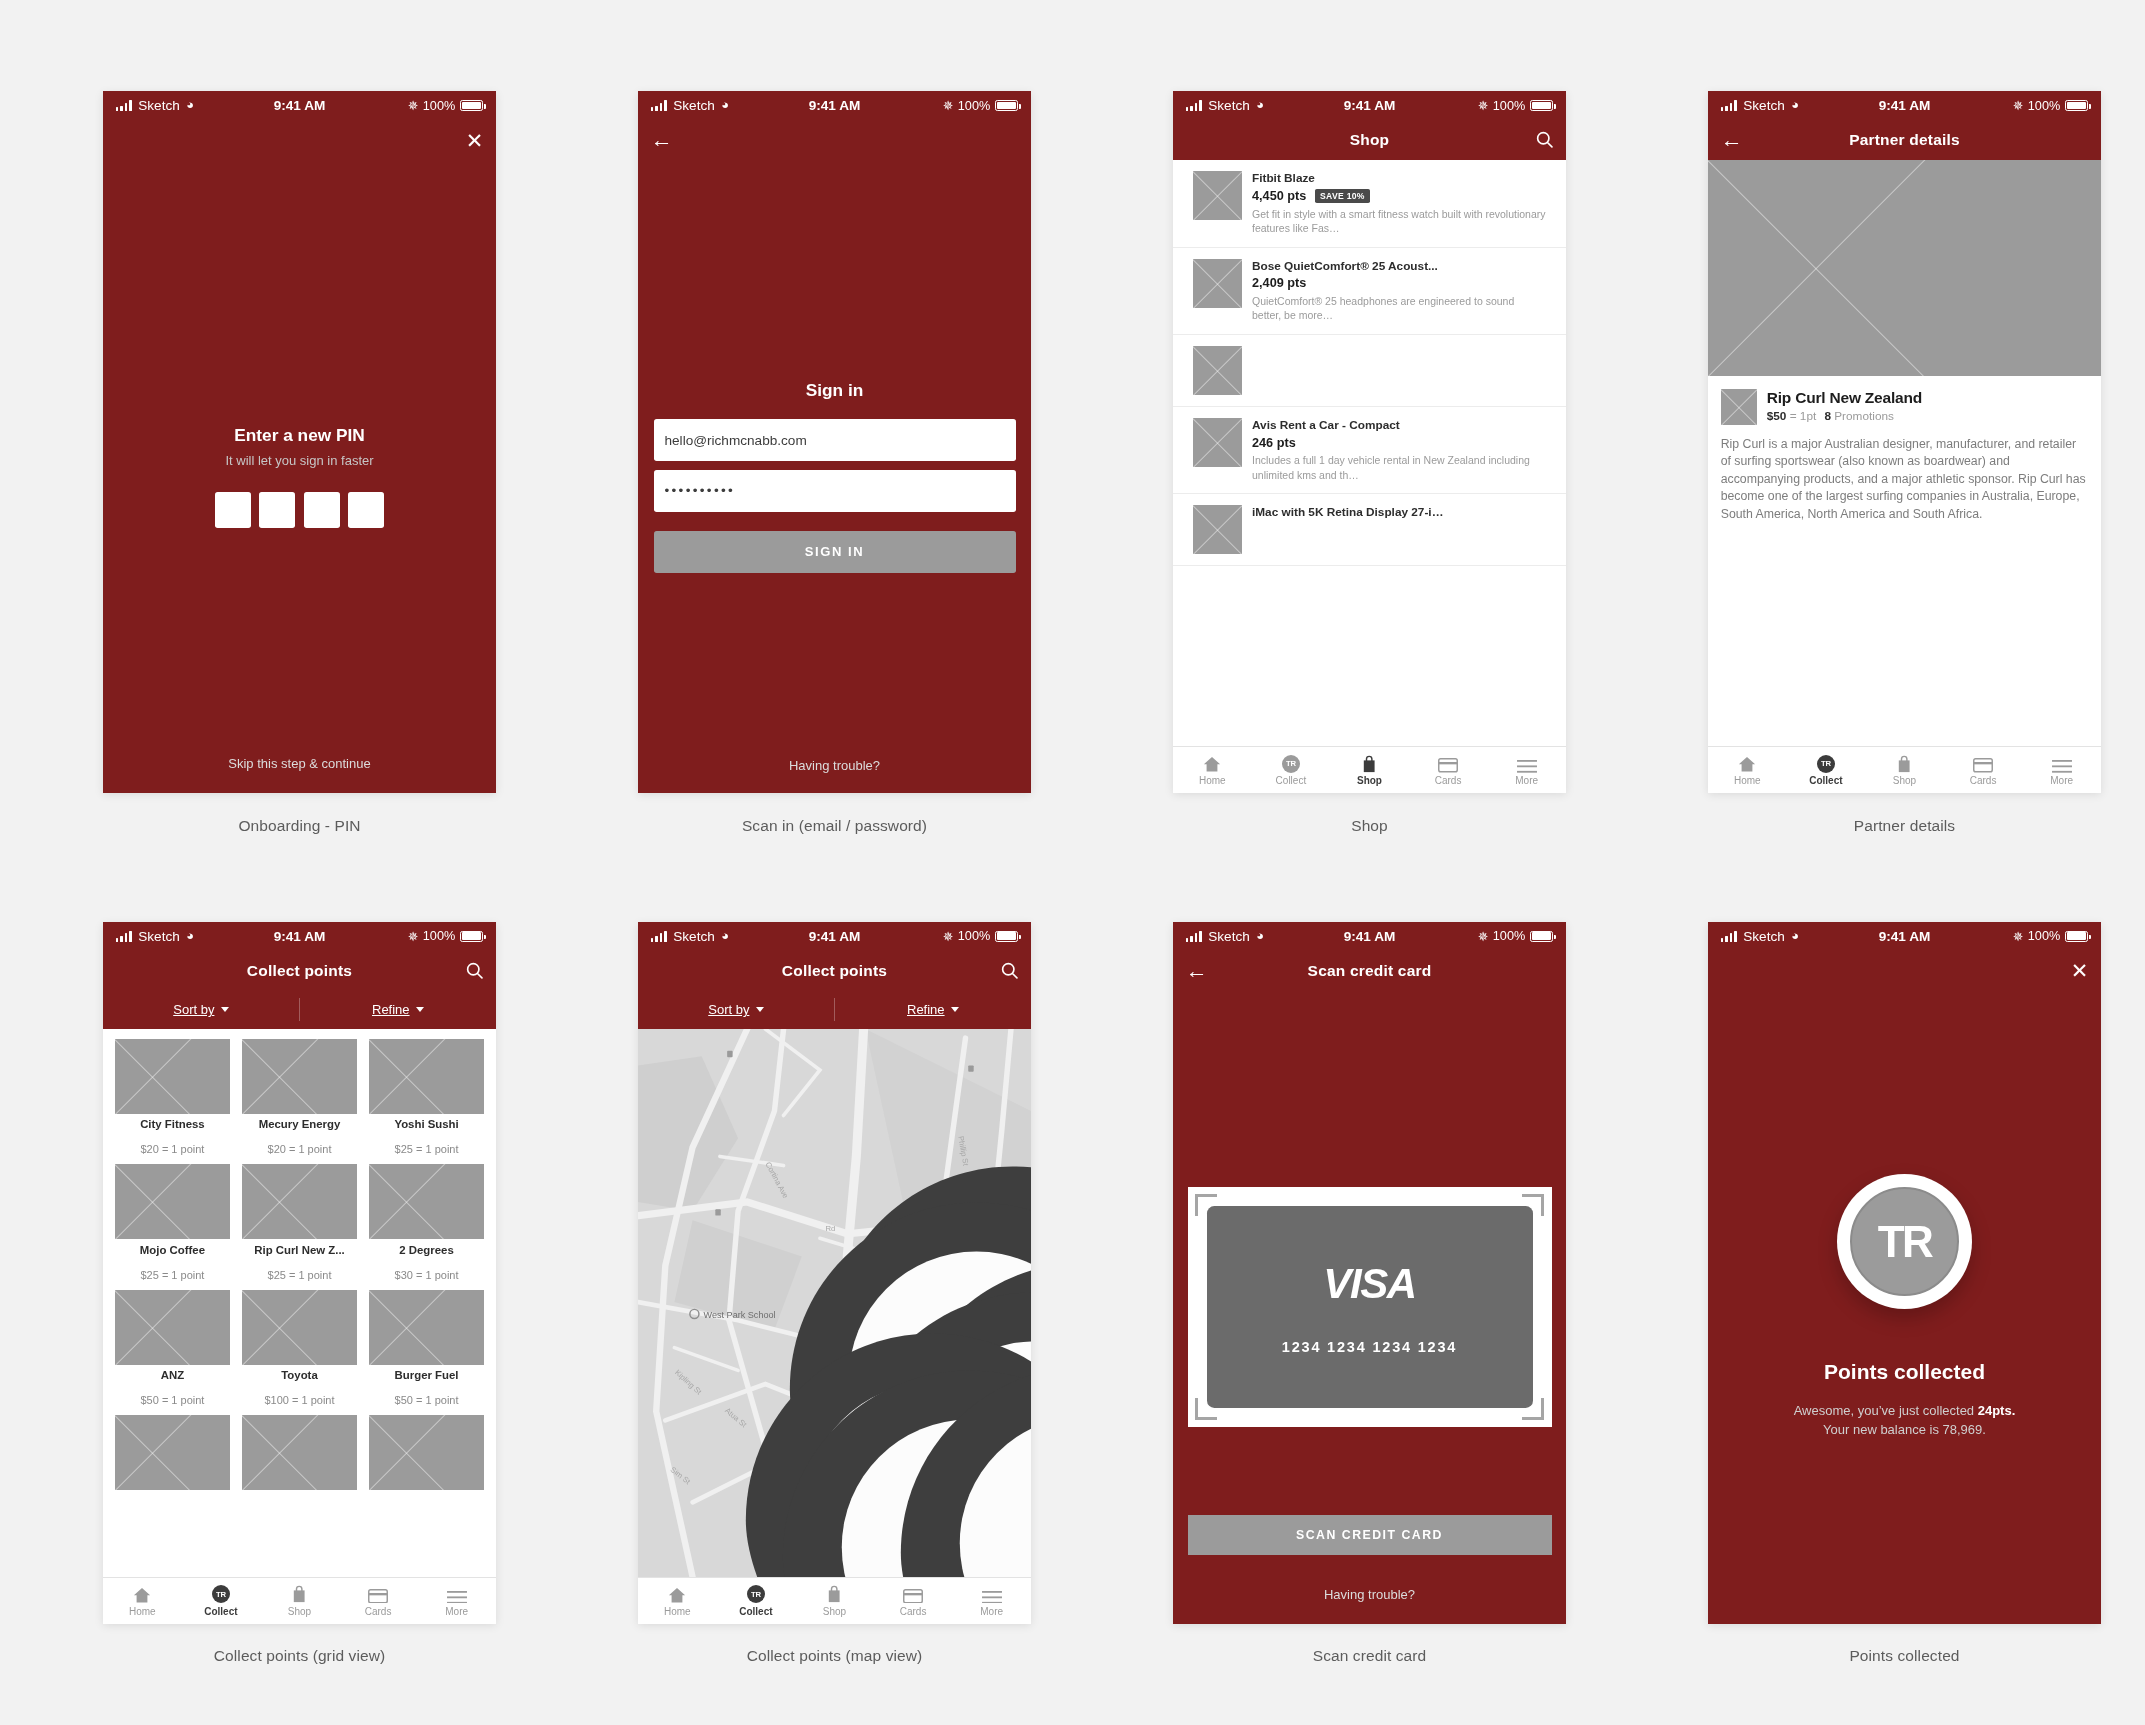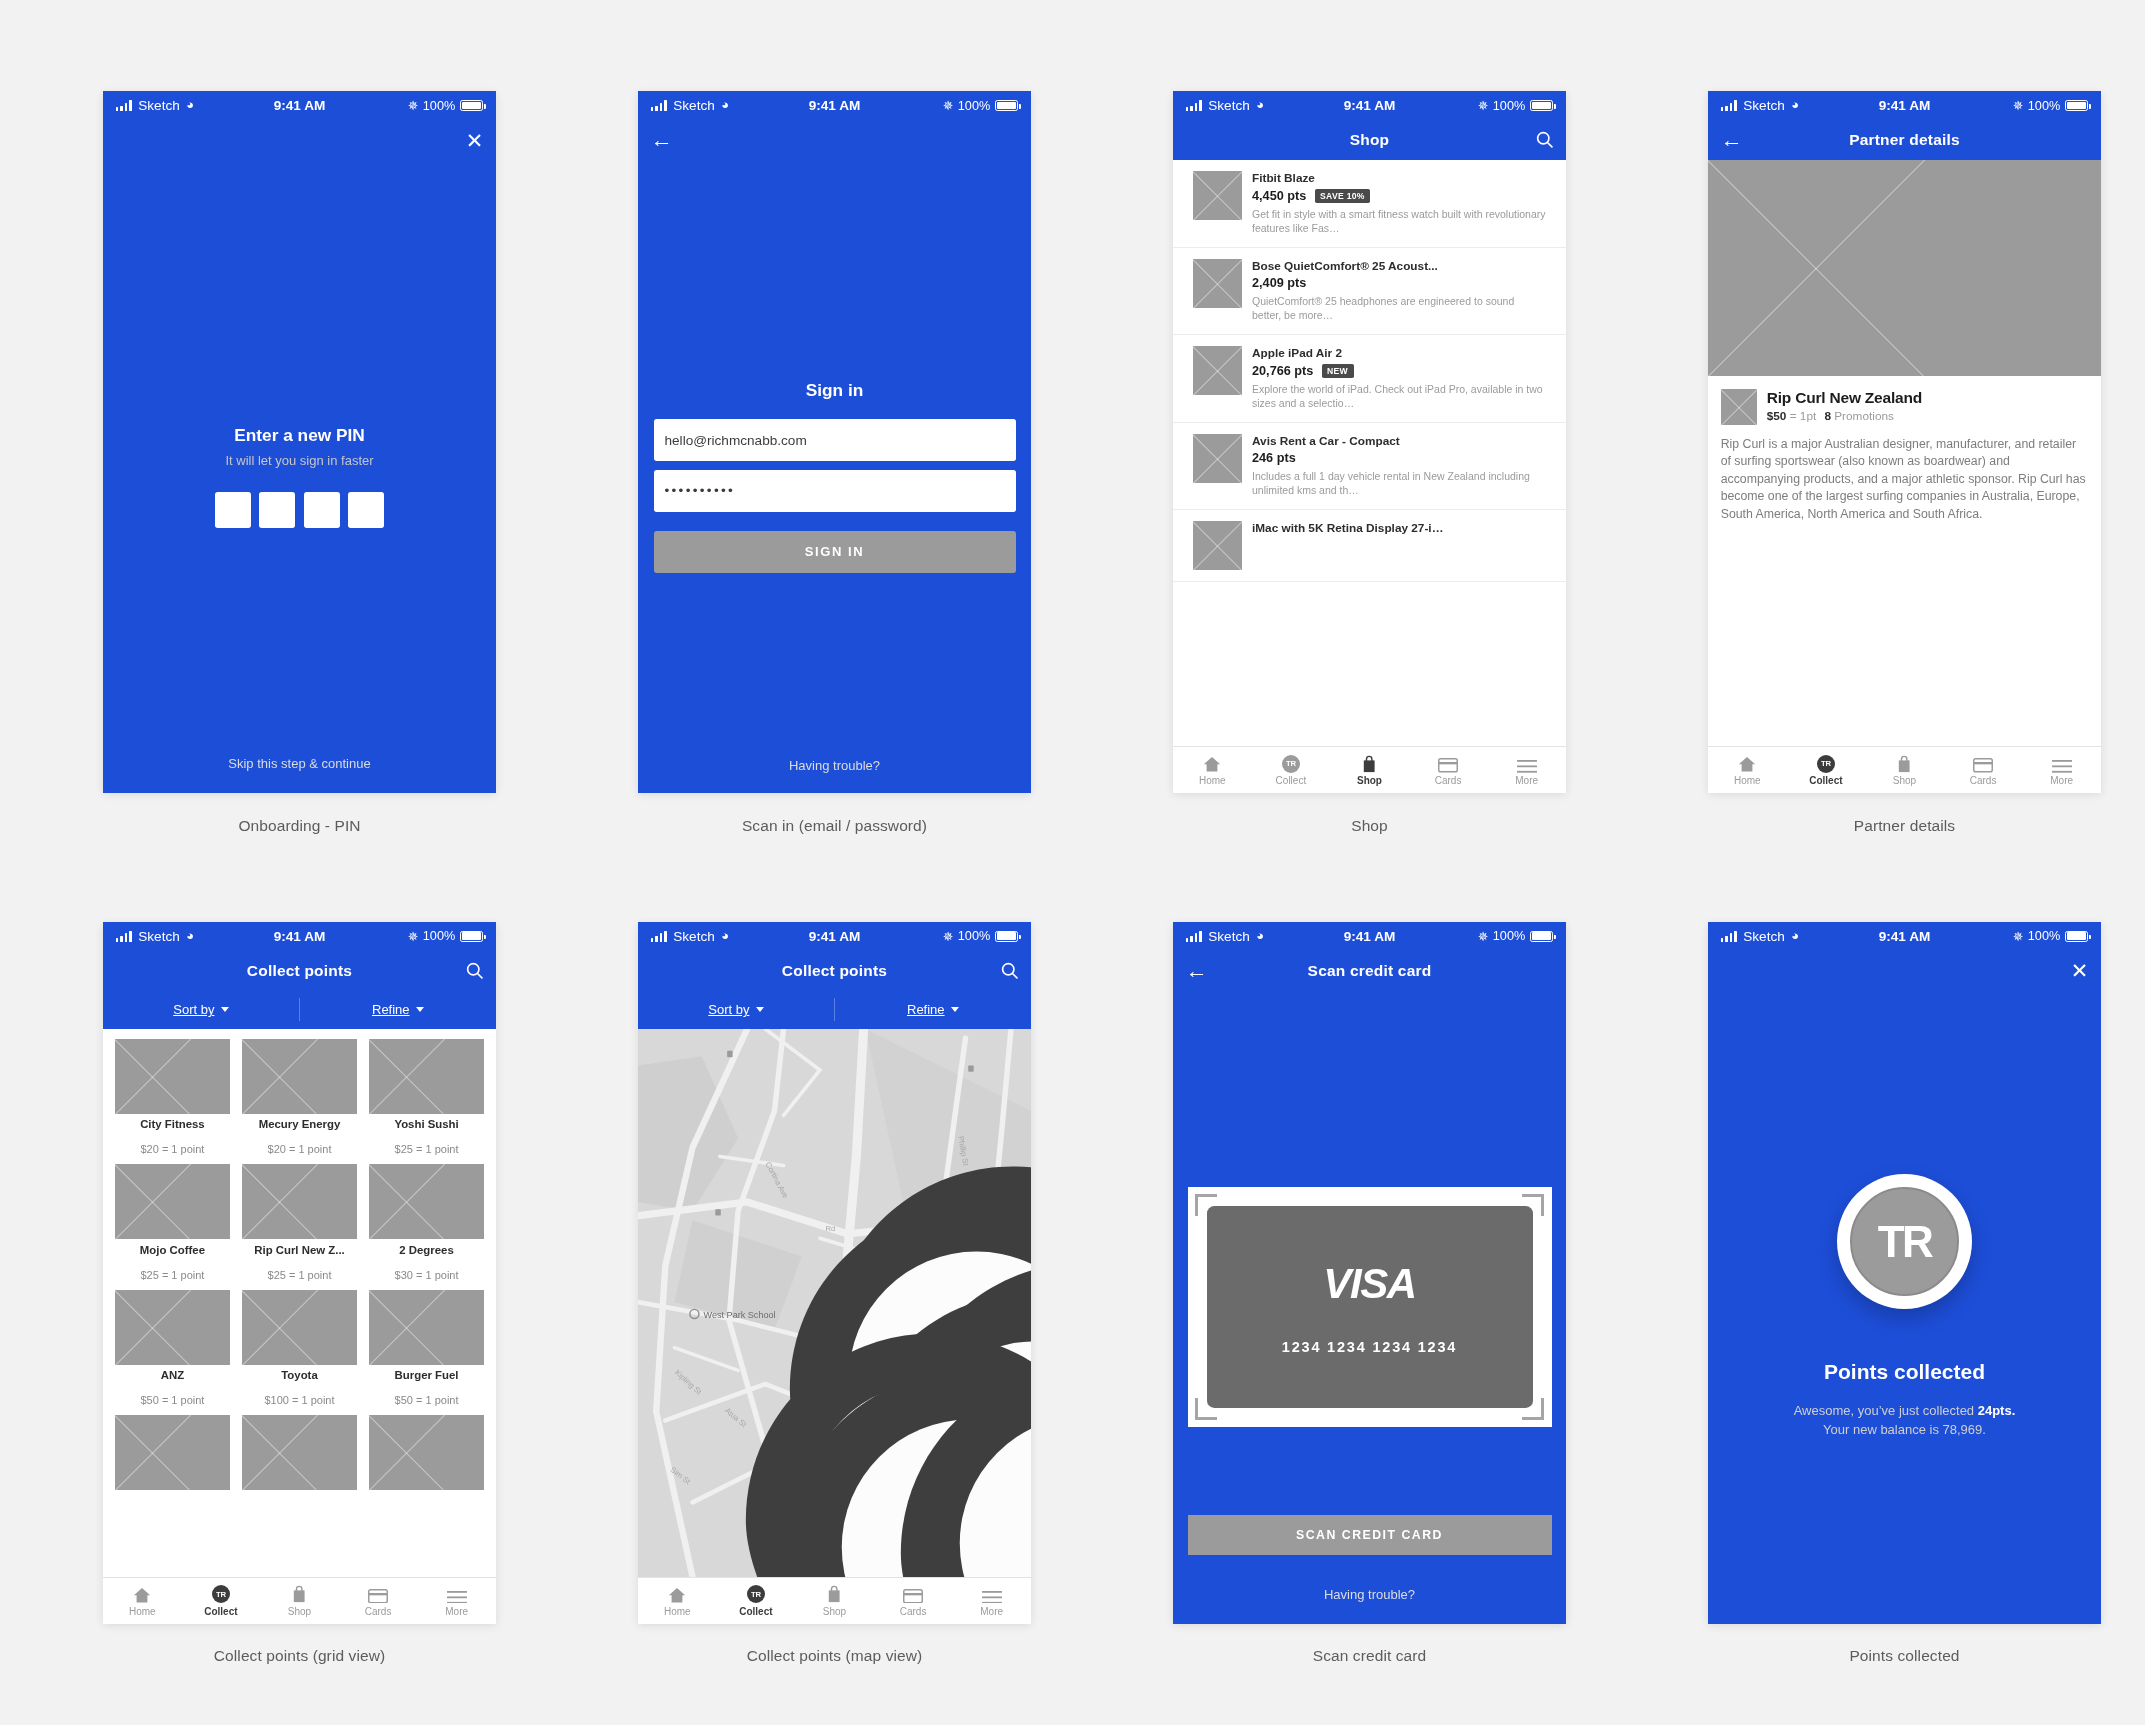--- a/index.html
+++ b/index.html
@@ -19,21 +19,21 @@
     justify-content: flex-start;
     gap: 142px;
     padding-left: 103px;
   }
   .row + .row { margin-top: 87px; }
 
   .screen-wrap { width: 393px; }
 
   .phone {
     width: 393px; height: 702px;
-    background: #1d4ed8;
+    background: #7f1d1d;
     position: relative;
     overflow: hidden;
     box-shadow: 0 1.8px 9px rgba(0,0,0,0.10);
   }
   .caption {
     text-align: center;
     font-size: 15.5px;
     color: #5c5c5c;
     margin-top: 23.6px;
     letter-spacing: 0.1px;
@@ -361,28 +361,20 @@
             <div class="shop-info">
               <div class="shop-name">Bose QuietComfort® 25 Acoust...</div>
               <div class="shop-ptsrow">
                 <span class="shop-pts">2,409 pts</span>
               </div>
               <div class="shop-desc">QuietComfort® 25 headphones are engineered to sound better, be more…</div>
             </div>
           </div>
           <div class="shop-item">
             <div class="ph shop-thumb"></div>
-            <div class="shop-info">
-              <div class="shop-name">Apple iPad Air 2</div>
-              <div class="shop-ptsrow">
-                <span class="shop-pts">20,766 pts</span>
-                <span class="badge">NEW</span>
-              </div>
-              <div class="shop-desc">Explore the world of iPad. Check out iPad Pro, available in two sizes and a selectio…</div>
-            </div>
           </div>
           <div class="shop-item">
             <div class="ph shop-thumb"></div>
             <div class="shop-info">
               <div class="shop-name">Avis Rent a Car - Compact</div>
               <div class="shop-ptsrow">
                 <span class="shop-pts">246 pts</span>
               </div>
               <div class="shop-desc">Includes a full 1 day vehicle rental in New Zealand including unlimited kms and th…</div>
             </div>

